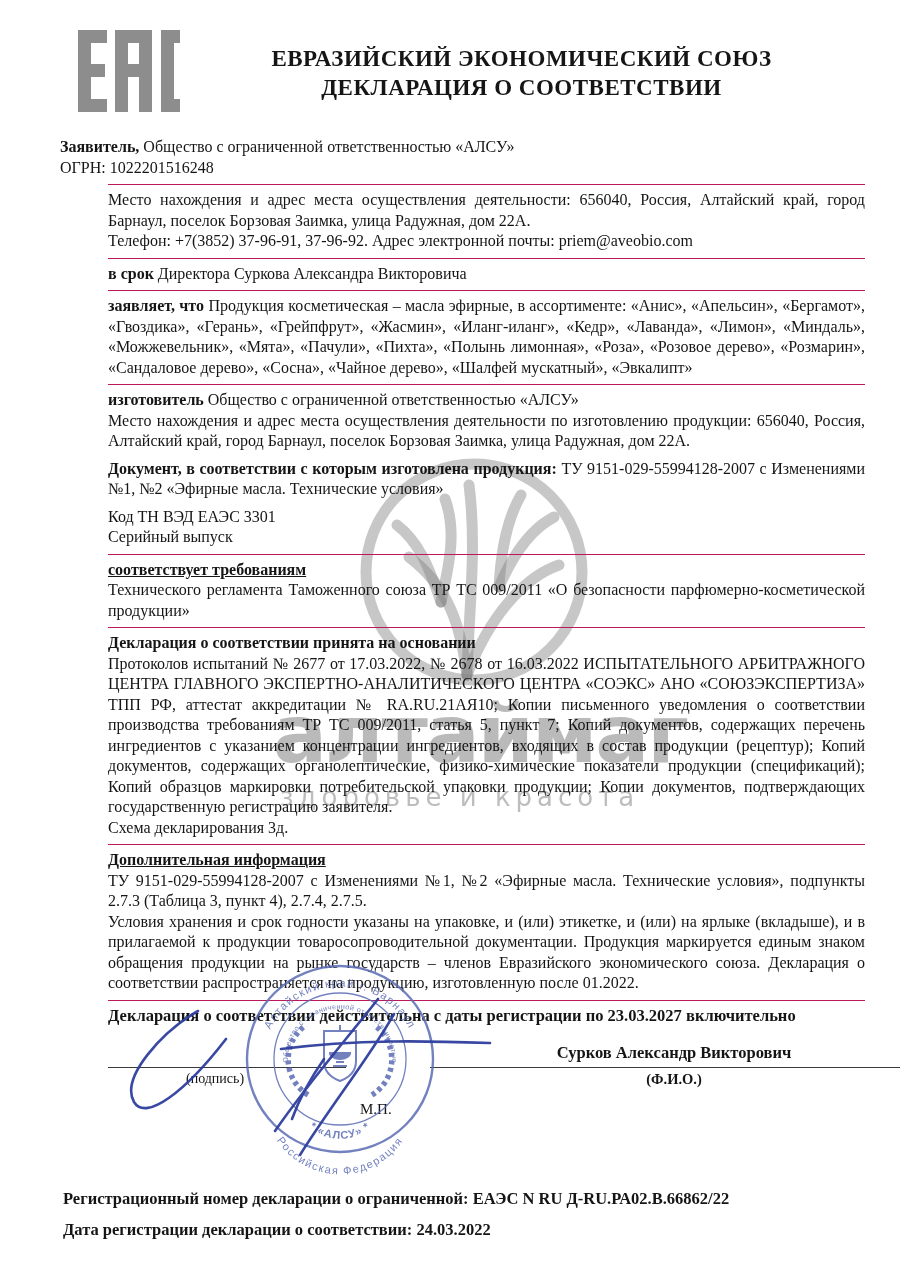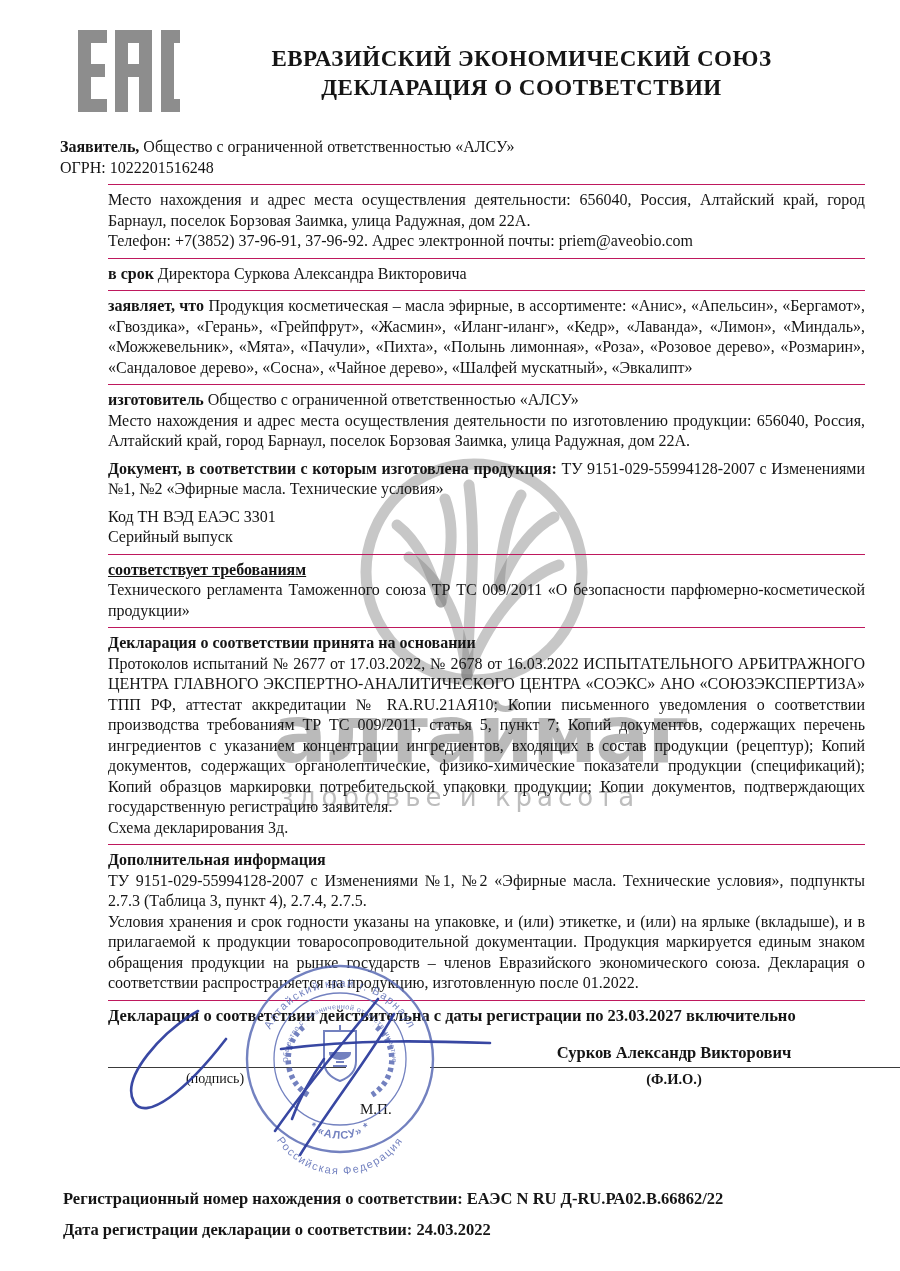--- a/index.html
+++ b/index.html
@@ -129,21 +129,21 @@
       <div class="just">Технического регламента Таможенного союза ТР ТС 009/2011 «О безопасности парфюмерно-косметической продукции»</div>
     </div>
 
     <div class="sec rule">
       <div style="font-weight:bold;">Декларация о соответствии принята на основании</div>
       <div class="just">Протоколов испытаний № 2677 от 17.03.2022, № 2678 от 16.03.2022 ИСПЫТАТЕЛЬНОГО АРБИТРАЖНОГО ЦЕНТРА ГЛАВНОГО ЭКСПЕРТНО-АНАЛИТИЧЕСКОГО ЦЕНТРА «СОЭКС» АНО «СОЮЗЭКСПЕРТИЗА» ТПП РФ, аттестат аккредитации № RA.RU.21АЯ10; Копии письменного уведомления о соответствии производства требованиям ТР ТС 009/2011, статья 5, пункт 7; Копий документов, содержащих перечень ингредиентов с указанием концентрации ингредиентов, входящих в состав продукции (рецептур); Копий документов, содержащих органолептические, физико-химические показатели продукции (спецификаций); Копий образцов маркировки потребительской упаковки продукции; Копии документов, подтверждающих государственную регистрацию заявителя.</div>
       <div>Схема декларирования 3д.</div>
     </div>
 
     <div class="sec rule">
-      <div style="font-weight:bold;">Дополнительная информация</div>
+      <div style="font-weight:bold;text-decoration:underline;">Дополнительная информация</div>
       <div class="just">ТУ 9151-029-55994128-2007 с Изменениями №1, №2 «Эфирные масла. Технические условия», подпункты 2.7.3 (Таблица 3, пункт 4), 2.7.4, 2.7.5.</div>
       <div class="just">Условия хранения и срок годности указаны на упаковке, и (или) этикетке, и (или) на ярлыке (вкладыше), и в прилагаемой к продукции товаросопроводительной документации. Продукция маркируется единым знаком обращения продукции на рынке государств – членов Евразийского экономического союза. Декларация о соответствии распространяется на продукцию, изготовленную после 01.2022.</div>
     </div>
 
     <div class="sig-area rule">
       <div class="validity-line">Декларация о соответствии действительна с даты регистрации по 23.03.2027 включительно</div>
 
       <div class="sig-line" style="left:0;width:238px;top:66px;"></div>
       <div class="sig-caption" style="left:78px;top:70px;">(подпись)</div>
       <div class="mp" style="left:252px;top:100px;">М.П.</div>
@@ -194,18 +194,18 @@
           <path d="M120,52 C85,72 42,118 56,143 C68,163 108,132 148,80"></path>
           <path d="M197,172 C230,124 272,76 300,40"></path>
           <path d="M222,196 C252,148 293,96 316,55"></path>
           <path d="M203,90 C280,80 352,82 412,84"></path>
           <path d="M214,160 C222,138 232,120 246,100"></path>
         </g>
       </svg>
     </div>
 
     <div class="footer">
-      <div class="row"><span>Регистрационный номер нахождения о соответствии: </span><span>ЕАЭС N RU Д-RU.РА02.В.66862/22</span></div>
+      <div class="row"><span>Регистрационный номер декларации о ограниченной: </span><span>ЕАЭС N RU Д-RU.РА02.В.66862/22</span></div>
       <div class="row"><span>Дата регистрации декларации о соответствии: </span><span>24.03.2022</span></div>
     </div>
 
   </div>
 </div>
 
 </body></html>

